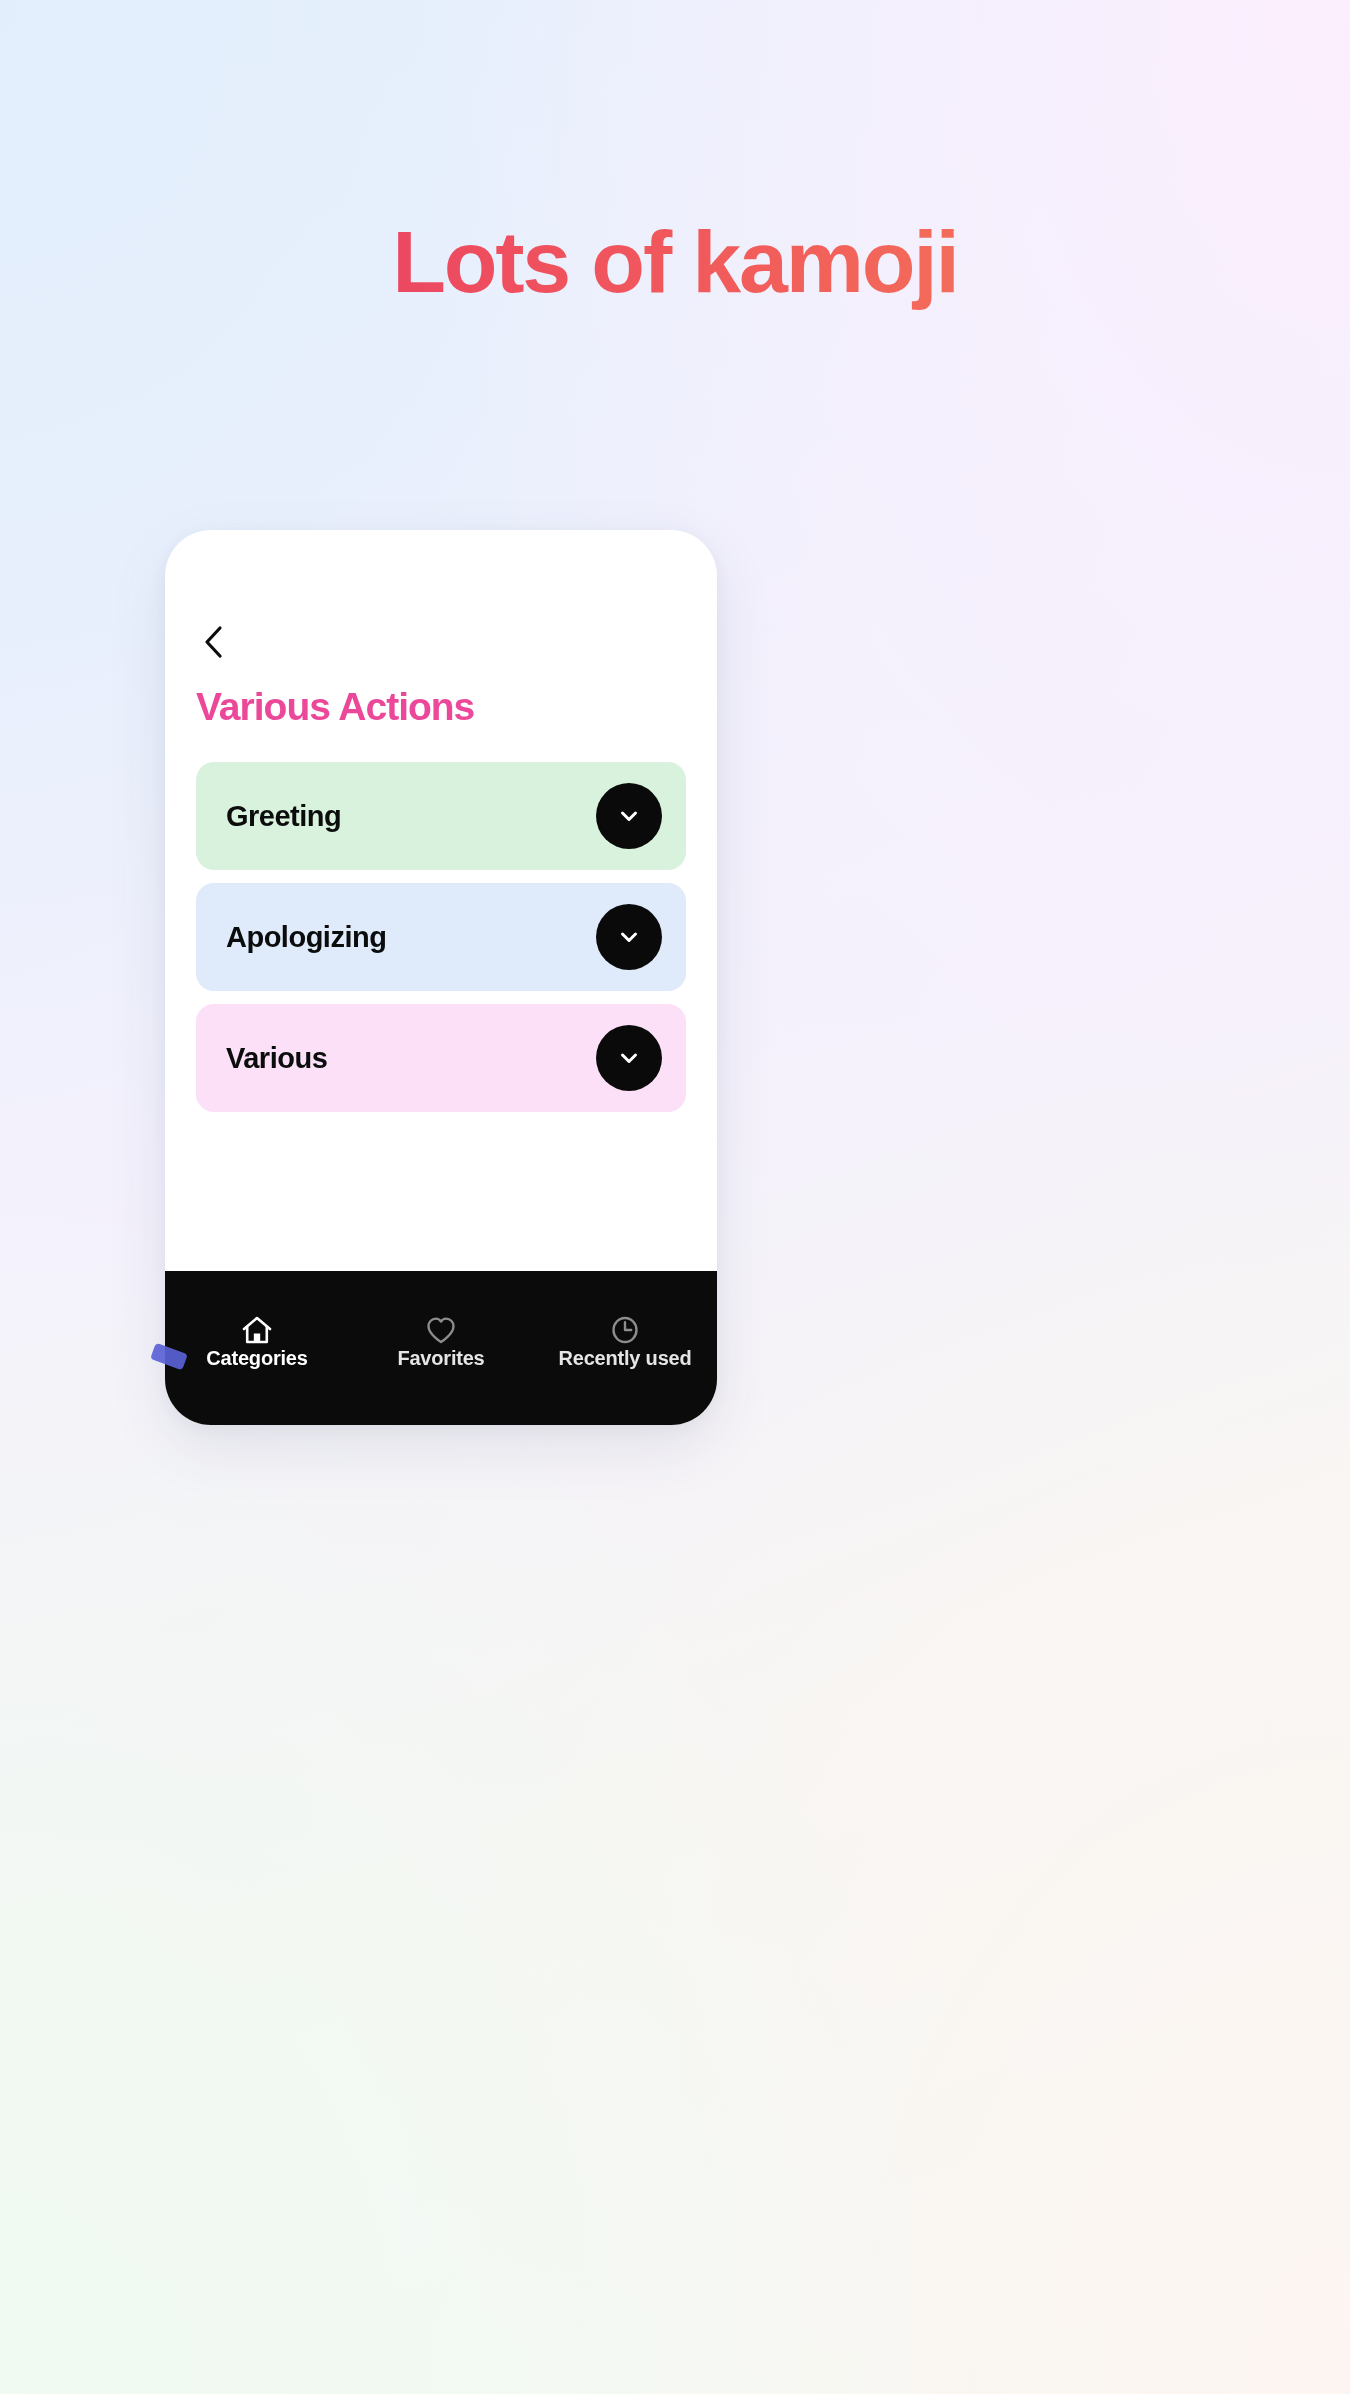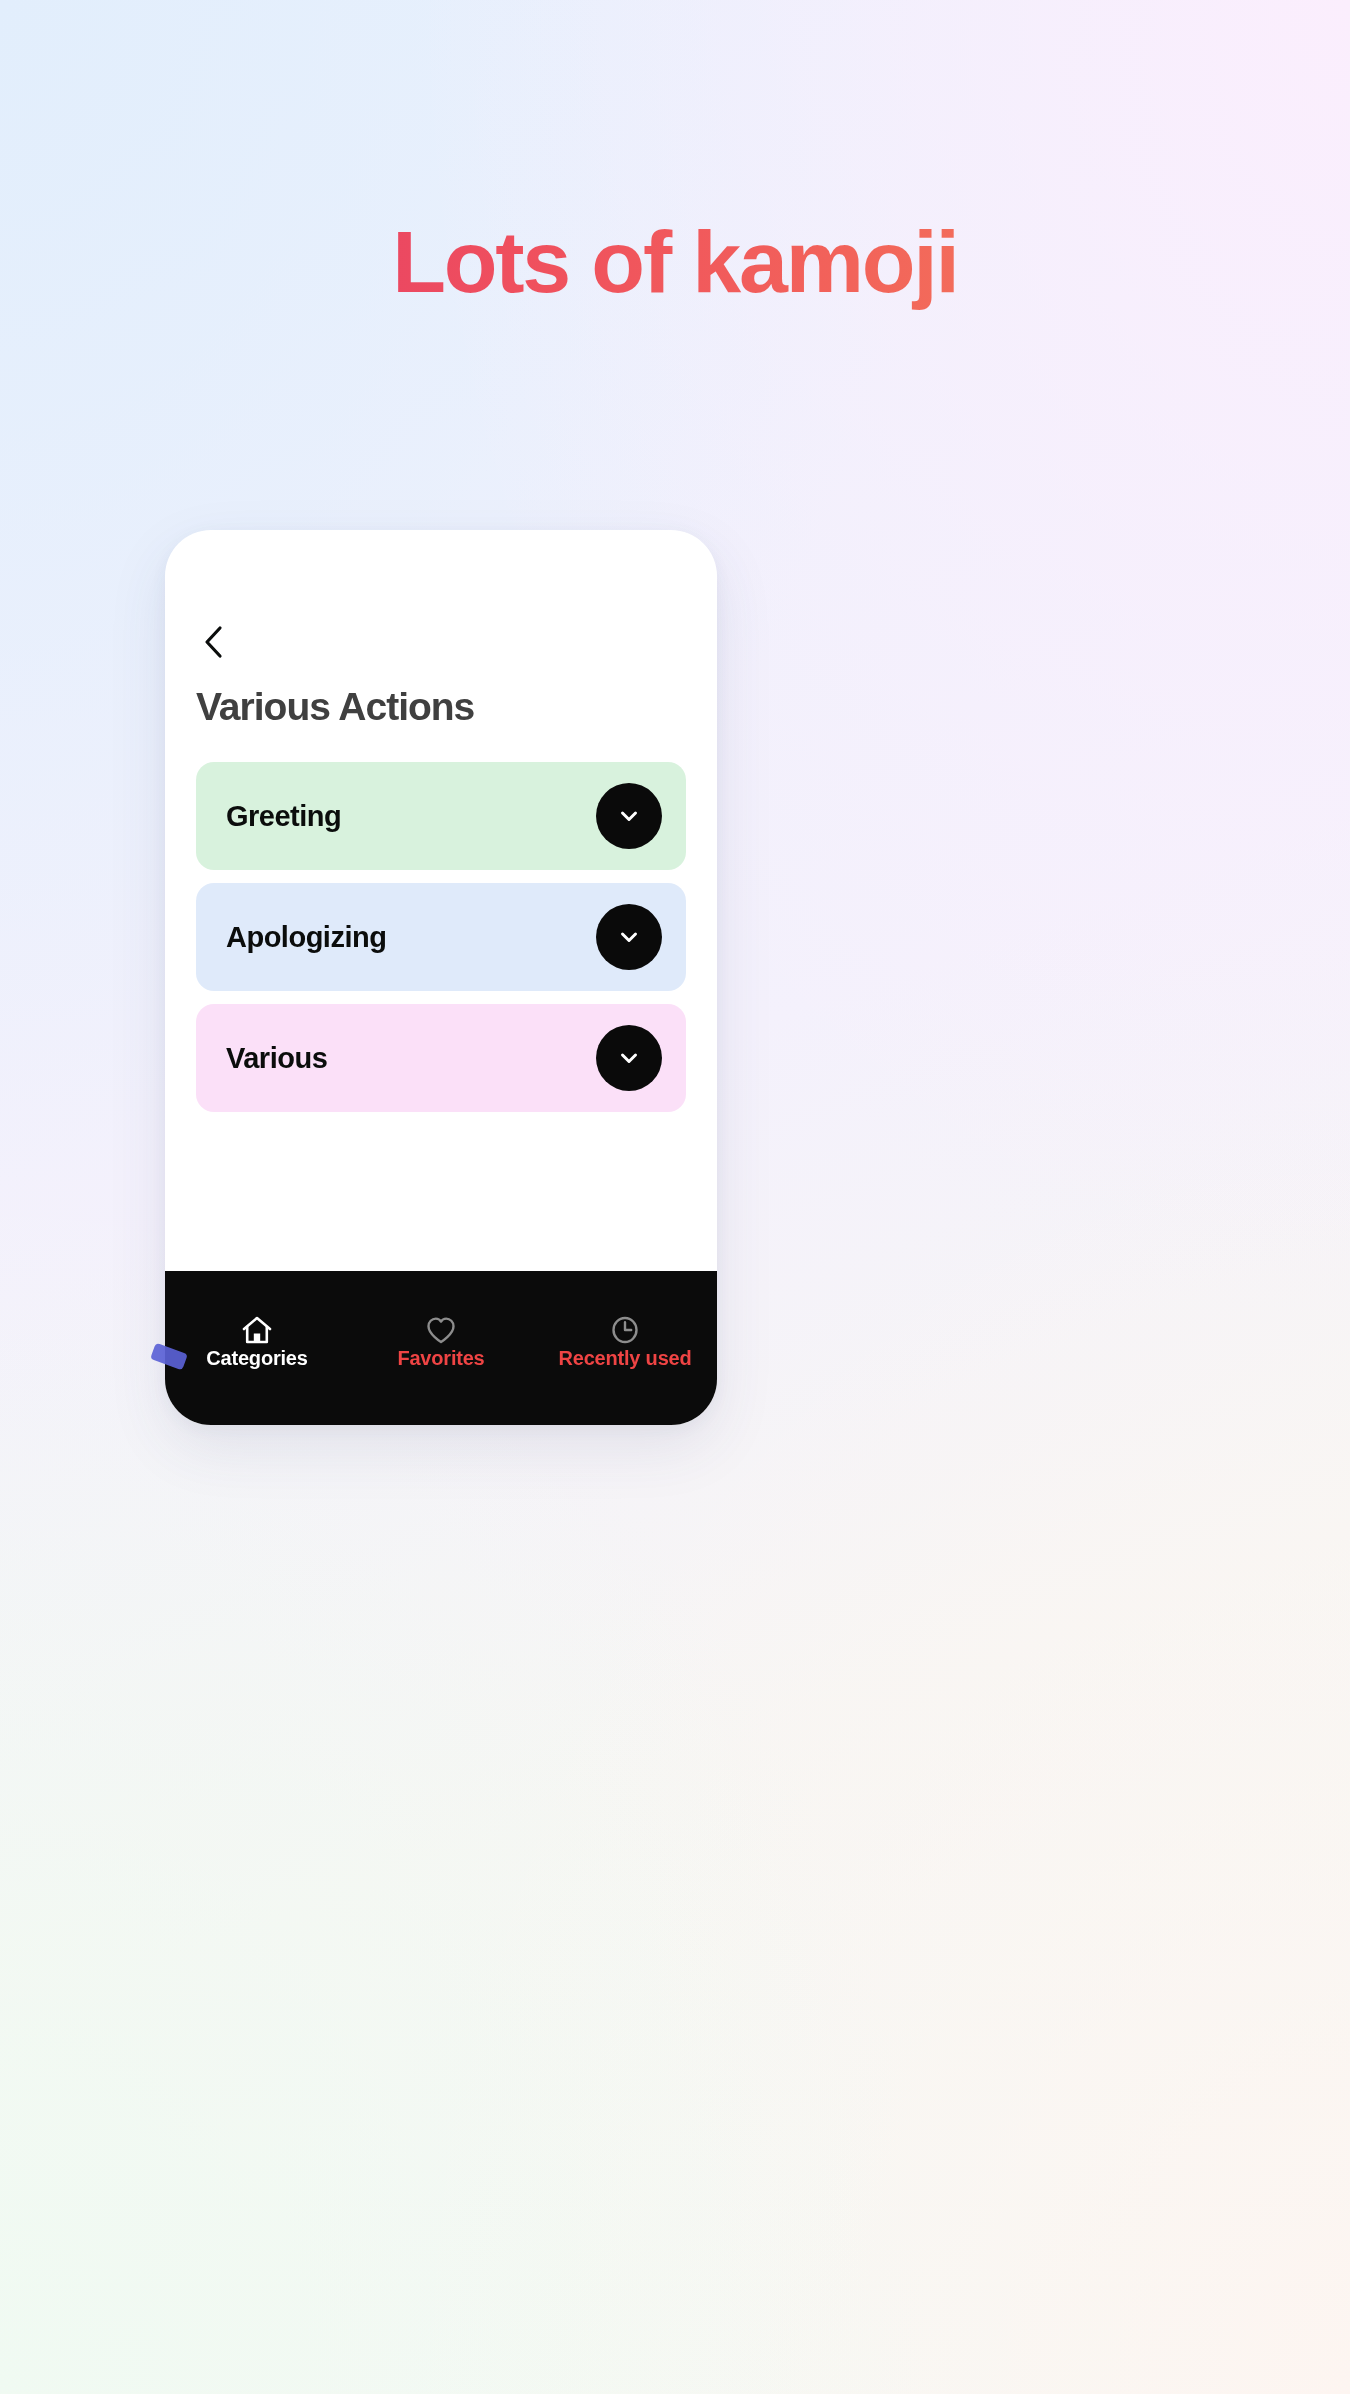--- a/index.html
+++ b/index.html
@@ -84,21 +84,21 @@
   #back-button svg { display: block; }
 
   
   #page-title {
     position: absolute;
     left: 31px;
     top: 155px;
     font-size: 39px;
     font-weight: 800;
     letter-spacing: -1px;
-    color: #404040;
+    color: #ec4899;
   }
 
   
   #category-list {
     position: absolute;
     left: 31px;
     top: 232px;
     right: 31px;
   }
   .cat-row {
@@ -149,21 +149,21 @@
     align-items: center;
     justify-content: center;
     cursor: pointer;
   }
   .nav-label {
     font-size: 20px;
     font-weight: 700;
     letter-spacing: -0.2px;
   }
   .nav-item.active .nav-label { color: #ffffff; }
-  .nav-item.inactive .nav-label { color: #ef4444; }
+  .nav-item.inactive .nav-label { color: #e5e5e5; }
   .nav-icon { height: 34px; display: flex; align-items: center; }
   .nav-icon svg { display: block; }
 
   
   #stray-mark {
     position: absolute;
     left: 152px;
     top: 1348px;
     width: 34px;
     height: 17px;

